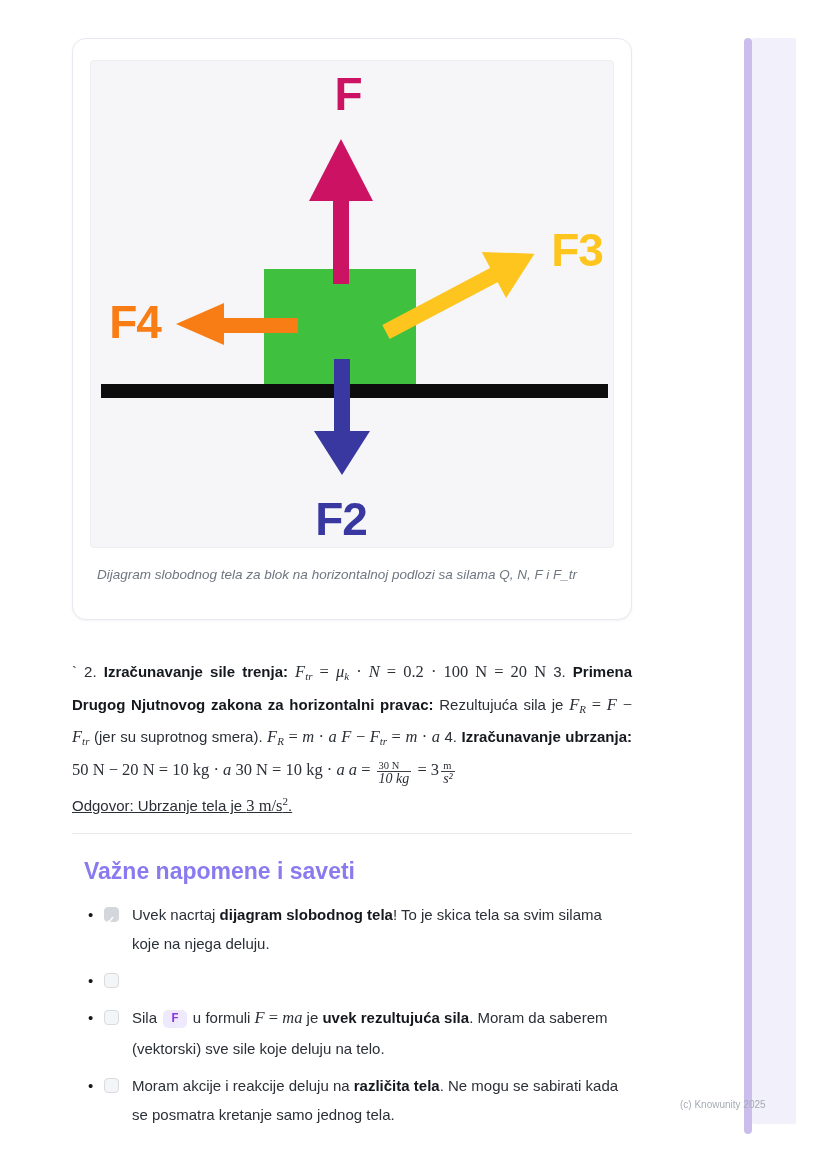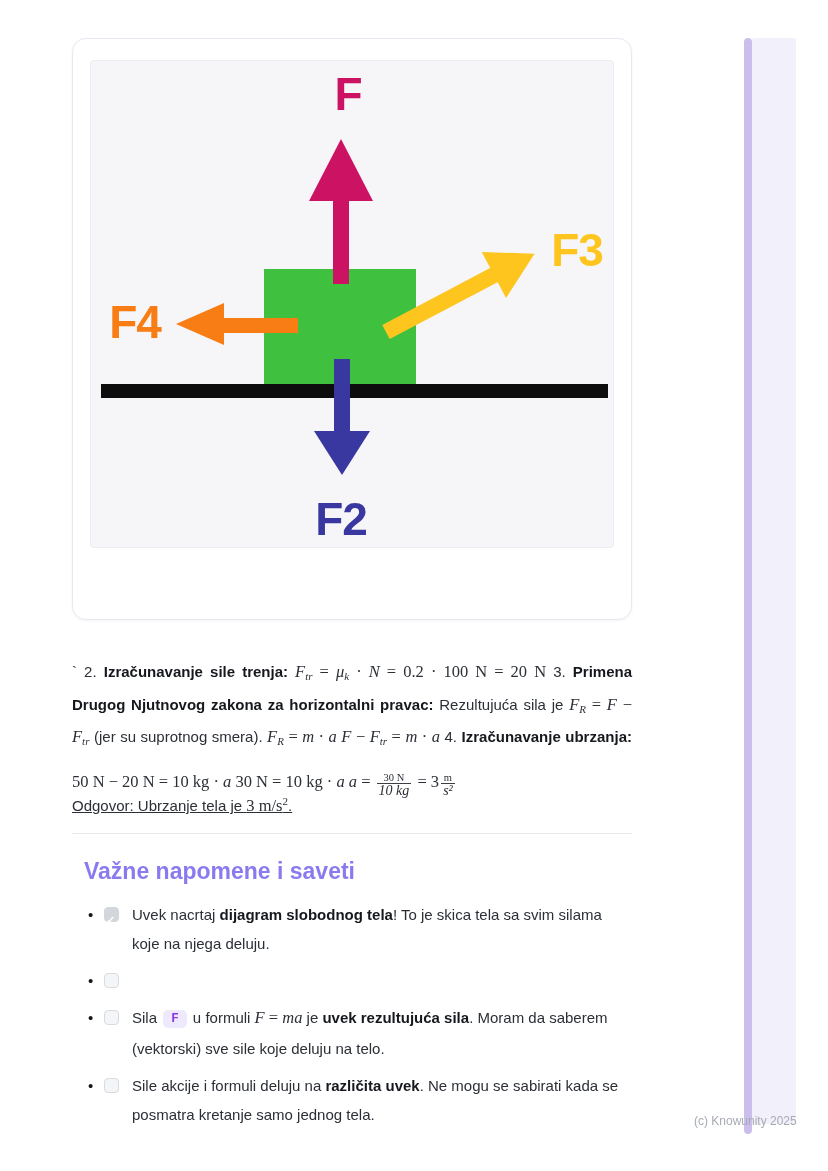--- a/index.html
+++ b/index.html
@@ -40,43 +40,43 @@
   .solution{position:absolute;left:72px;top:658px;width:560px;font-size:15px;line-height:28.6px;
     text-align:justify;color:#2b2f36;}
   .answer{position:absolute;left:72px;top:789px;width:560px;font-size:15px;line-height:24px;text-decoration:underline;}
   .seg-b{font-weight:bold;color:#15181d;margin-top:36px;}
   .seg-mi{font-family:"Liberation Serif",serif;font-style:italic;font-size:16.5px;}
   .seg-mr{font-family:"Liberation Serif",serif;font-size:16.5px;}
   .seg-sub{font-family:"Liberation Serif",serif;font-style:italic;font-size:11px;vertical-align:-3px;}
   .seg-sup{font-family:"Liberation Serif",serif;font-size:11px;vertical-align:6px;}
   .seg-chip{background:var(--chip-bg);color:var(--chip-text);font-family:"Liberation Mono",monospace;
     font-size:12.5px;font-weight:bold;padding:2px 8px;border-radius:5px;margin:0 2px;vertical-align:1px;}
-  .frac{display:inline-block;vertical-align:-0.55em;text-align:center;line-height:1.05;
-    font-family:"Liberation Serif",serif;margin:16px 2px;}
+  .frac{display:inline-block;vertical-align:-0.55em;text-align:left;line-height:1.05;
+    font-family:"Liberation Serif",serif;margin:4px 2px;}
   .frac .num{display:block;font-size:10.5px;border-bottom:1px solid #3a3f46;padding:0 2px;}
   .frac .den{display:block;font-size:14px;padding:0 2px;font-style:italic;}
 
   .divider{position:absolute;left:72px;top:833px;width:560px;height:1px;background:#e7e9ed;}
 
   
   .notes-heading{position:absolute;left:72px;top:858px;width:560px;font-size:23px;font-weight:bold;color:var(--accent);margin-left:12px;}
   .notes{position:absolute;left:72px;top:900px;width:560px;}
   .note{display:flex;align-items:flex-start;margin-bottom:8px;font-size:15px;line-height:29px;}
   .note .dot{margin-left:16px;width:16px;color:#15181d;flex:0 0 auto;}
   .checkbox{flex:0 0 auto;width:15px;height:15px;margin:7px 13px 0 0;border-radius:4px;
     background:#f4f5f7;border:1px solid #d8dbe0;box-sizing:border-box;position:relative;}
   .checkbox .check-glyph{display:none;position:absolute;left:1px;top:-2px;color:#ffffff;font-size:11px;font-weight:bold;}
   .checkbox.checked{background:#d3d6db;border-color:#d3d6db;}
   .checkbox.checked .check-glyph{display:block;}
   .note .note-text{flex:1 1 auto;}
 
   
   .scroll-track{position:absolute;left:752px;top:38px;width:44px;height:1086px;background:#f2f0fa;border-radius:2px;}
   .scroll-thumb{position:absolute;left:744px;top:38px;width:8px;height:1096px;background:#cbbeed;border-radius:4px;}
-  .watermark{position:absolute;left:694px;top:1099px;font-size:12px;color:#a6abb3;z-index:5;margin-top:15px;}
+  .watermark{position:absolute;left:680px;top:1099px;font-size:10px;color:#a6abb3;z-index:5;}
 </style>
 </head>
 <body>
 
 <div class="page">
 
   <div class="figure-card">
     <div class="diagram">
       <div class="ground"></div>
       <div class="block"></div>
@@ -93,20 +93,21 @@
       <div class="arrow-diag">
         <div class="shaft-diag"></div>
         <div class="head-diag"></div>
       </div>
 
       <div class="force-label lbl-up">F</div>
       <div class="force-label lbl-down">F2</div>
       <div class="force-label lbl-diag">F3</div>
       <div class="force-label lbl-left">F4</div>
     </div>
+    <div class="figure-caption">Dijagram slobodnog tela za blok na horizontalnoj podlozi sa silama Q, N, F i F_tr</div>
   </div>
 
   <div class="solution"><span class="seg-n">` 2. </span><span class="seg-b">Izračunavanje sile trenja: </span><span class="seg-mi">F</span><span class="seg-sub">tr</span><span class="seg-mr"> = </span><span class="seg-mi">μ</span><span class="seg-sub">k</span><span class="seg-mr"> · </span><span class="seg-mi">N</span><span class="seg-mr"> = 0.2 · 100 N = 20 N</span><span class="seg-n"> 3. </span><span class="seg-b">Primena Drugog Njutnovog zakona za horizontalni pravac:</span><span class="seg-n"> Rezultujuća sila je </span><span class="seg-mi">F</span><span class="seg-sub">R</span><span class="seg-mr"> = </span><span class="seg-mi">F</span><span class="seg-mr"> − </span><span class="seg-mi">F</span><span class="seg-sub">tr</span><span class="seg-n"> (jer su suprotnog smera). </span><span class="seg-mi">F</span><span class="seg-sub">R</span><span class="seg-mr"> = </span><span class="seg-mi">m</span><span class="seg-mr"> · </span><span class="seg-mi">a</span><span class="seg-mr"> </span><span class="seg-mi">F</span><span class="seg-mr"> − </span><span class="seg-mi">F</span><span class="seg-sub">tr</span><span class="seg-mr"> = </span><span class="seg-mi">m</span><span class="seg-mr"> · </span><span class="seg-mi">a</span><span class="seg-n"> 4. </span><span class="seg-b">Izračunavanje ubrzanja:</span><span class="seg-n"> </span><span class="seg-mr">50 N − 20 N = 10 kg · </span><span class="seg-mi">a</span><span class="seg-mr"> 30 N = 10 kg · </span><span class="seg-mi">a</span><span class="seg-mr"> </span><span class="seg-mi">a</span><span class="seg-mr"> = </span><span class="frac"><span class="num">30 N</span><span class="den">10 kg</span></span><span class="seg-mr"> = 3</span><span class="frac"><span class="num">m</span><span class="den">s²</span></span></div>
   <div class="answer"><span class="seg-n">Odgovor: Ubrzanje tela je </span><span class="seg-mr">3 m/s</span><span class="seg-sup">2</span><span class="seg-n">.</span></div>
 
   <div class="divider"></div>
 
   <div class="notes-heading">Važne napomene i saveti</div>
   <div class="notes">
 
@@ -125,21 +126,21 @@
 
     <div class="note">
       <span class="dot">•</span>
       <span class="checkbox"></span>
       <span class="note-text"><span class="seg-n">Sila </span><span class="seg-chip">F</span><span class="seg-n"> u formuli </span><span class="seg-mi">F</span><span class="seg-mr"> = </span><span class="seg-mi">ma</span><span class="seg-n"> je </span><span class="seg-b">uvek rezultujuća sila</span><span class="seg-n">. Moram da saberem (vektorski) sve sile koje deluju na telo.</span></span>
     </div>
 
     <div class="note">
       <span class="dot">•</span>
       <span class="checkbox"></span>
-      <span class="note-text"><span class="seg-n">Sile akcije i formuli deluju na </span><span class="seg-b">različita uvek</span><span class="seg-n">. Ne mogu se sabirati kada se posmatra kretanje samo jednog tela.</span></span>
+      <span class="note-text"><span class="seg-n">Moram akcije i reakcije deluju na </span><span class="seg-b">različita tela</span><span class="seg-n">. Ne mogu se sabirati kada se posmatra kretanje samo jednog tela.</span></span>
     </div>
 
   </div>
 
   <div class="scroll-track"></div>
   <div class="scroll-thumb"></div>
   <div class="watermark">(c) Knowunity 2025</div>
 
 </div>
 

